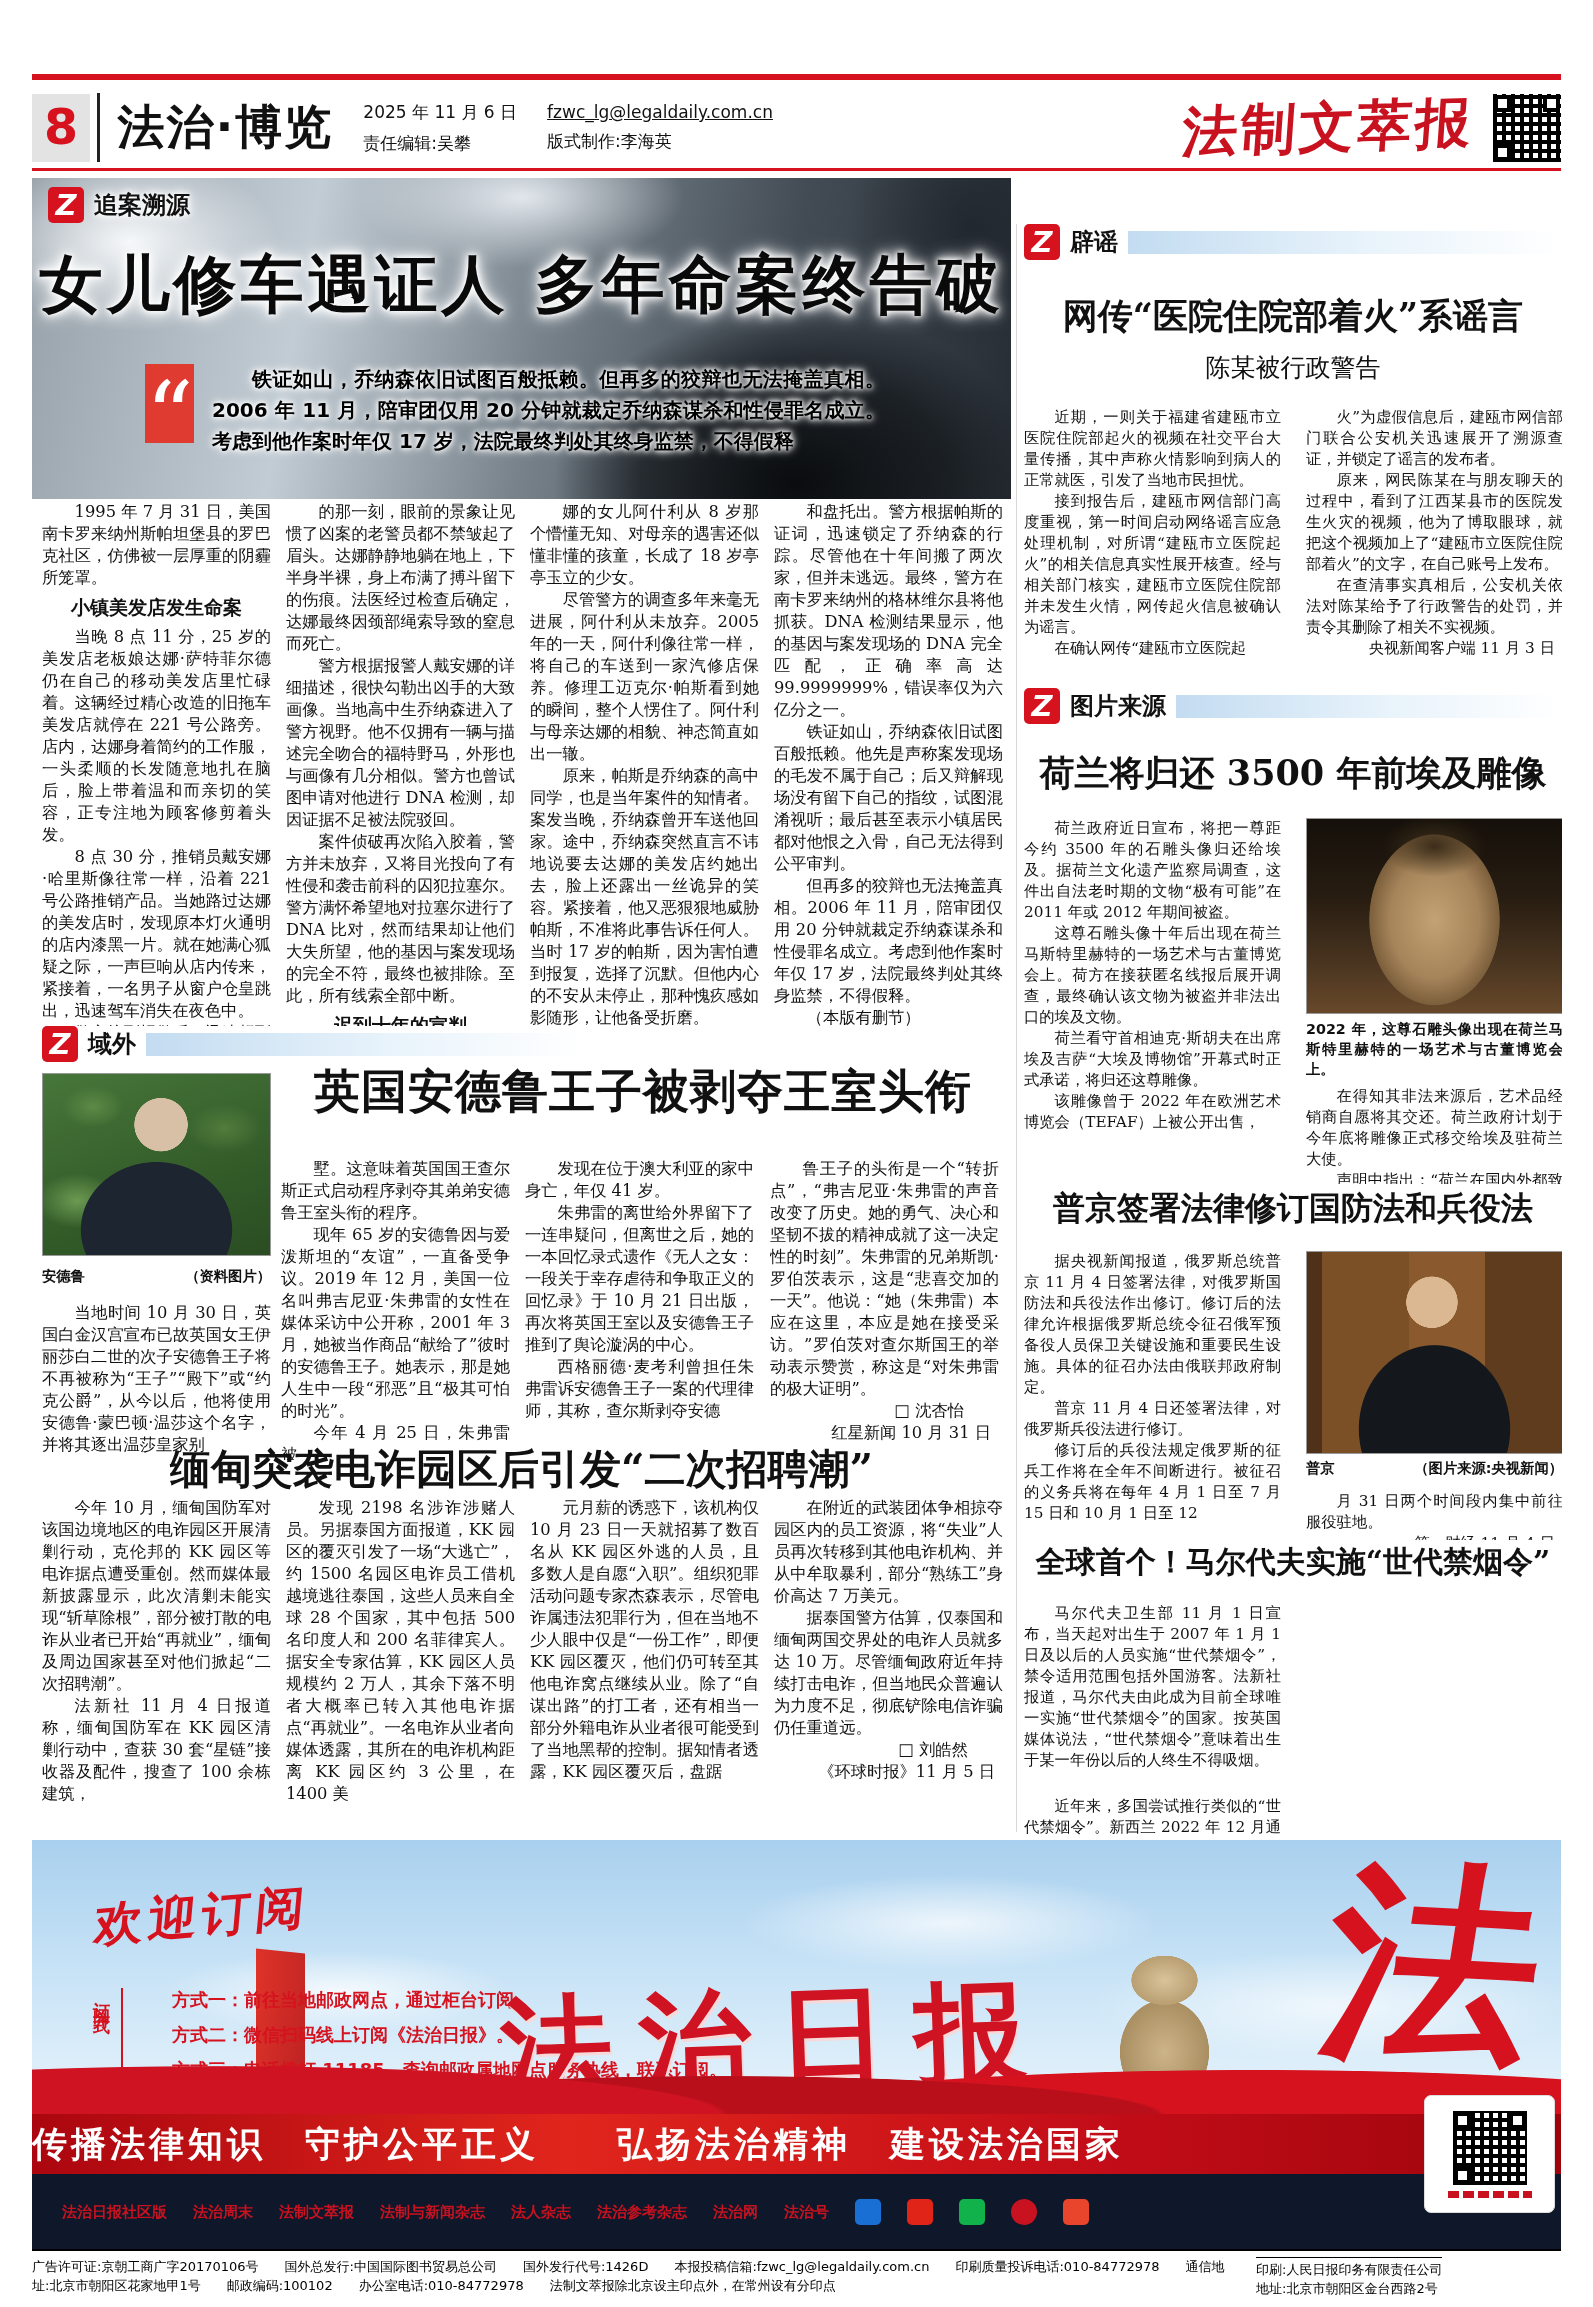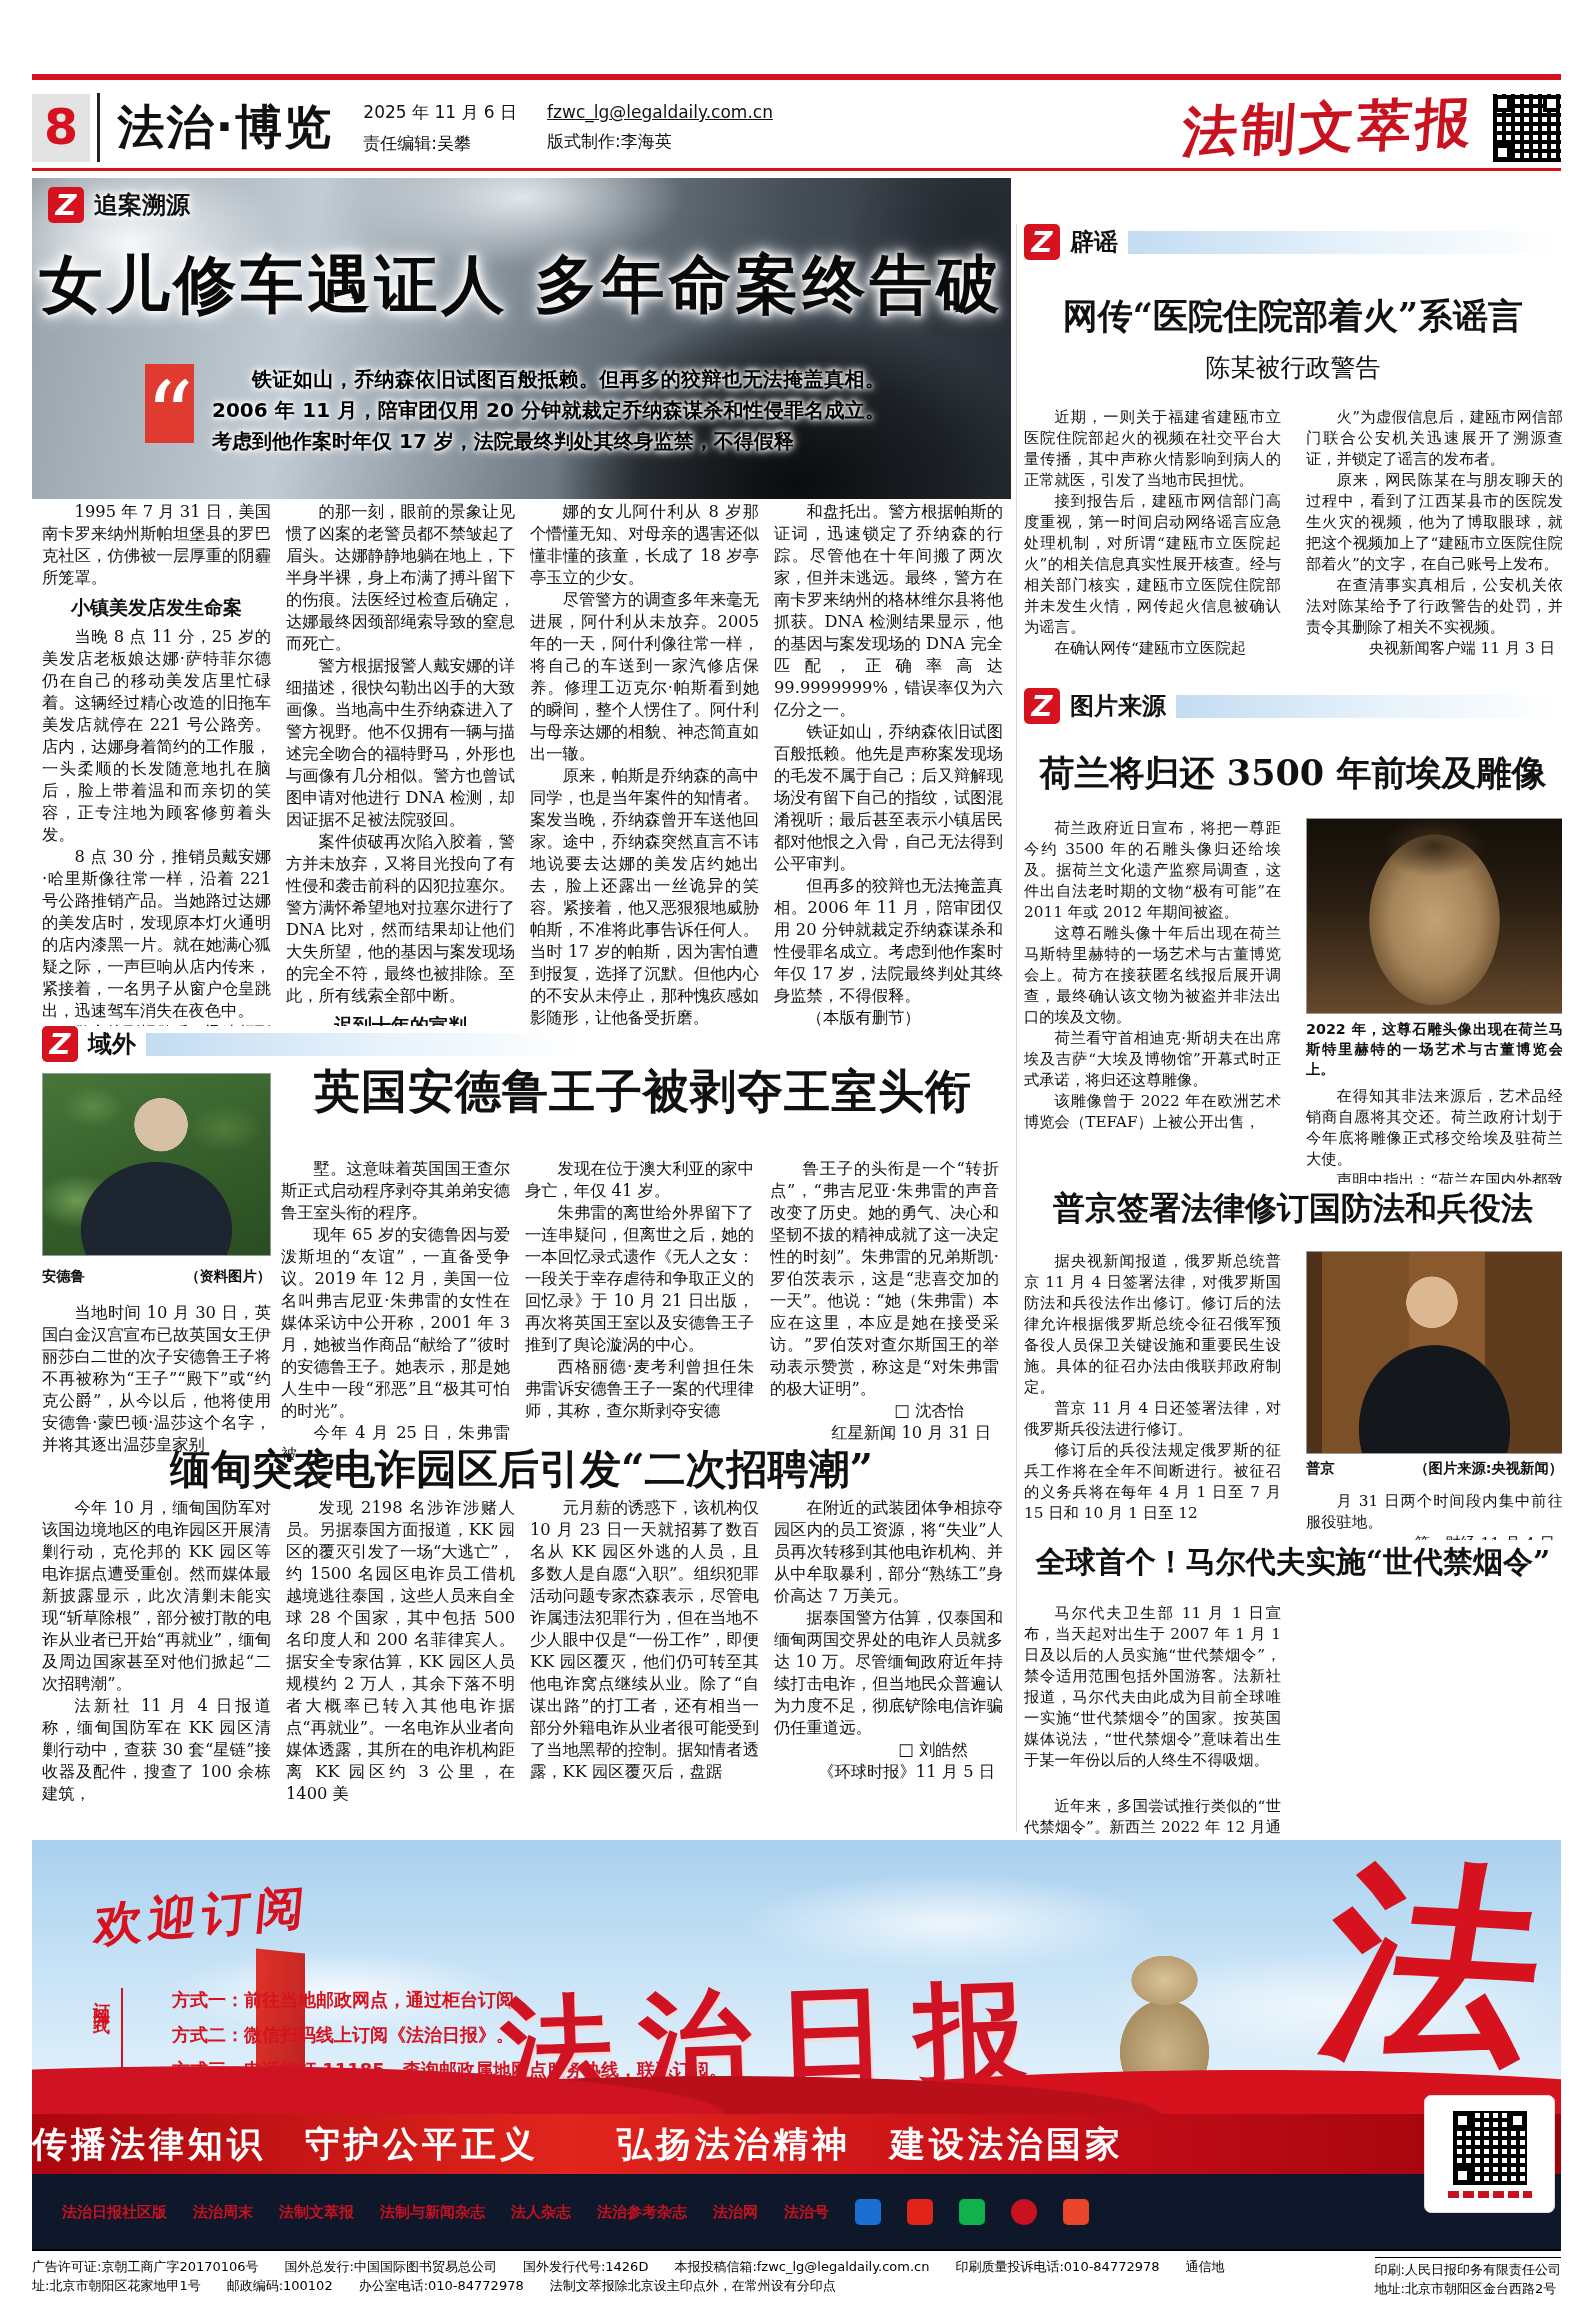--- a/index.html
+++ b/index.html
@@ -140,21 +140,21 @@
      align-items:center;gap:26px;padding-left:30px;box-sizing:border-box;}
   .logo-strip span{color:#c9121f;font:bold 15px "DejaVu Serif",serif;white-space:nowrap;text-indent:0;}
   .app-ico{width:26px;height:26px;border-radius:5px;flex:none;}
   .qr-box{position:absolute;right:6px;top:255px;width:129px;height:116px;background:#fff;border:1px solid #ddd;
      border-radius:7px;display:flex;flex-direction:column;align-items:center;justify-content:center;gap:6px;}
   .qr-box .qr{width:74px;height:74px;}
   .red-dash{width:84px;height:7px;background:repeating-linear-gradient(90deg,#c9121f 0 11px,transparent 11px 15px);}
 
   
   .footer-rule{position:absolute;left:32px;top:2249px;width:1529px;height:2px;background:#000;}
-  .footer{position:absolute;left:32px;top:2257px;width:1529px;display:flex;justify-content:space-between;
+  .footer{position:absolute;left:32px;top:2257px;width:1529px;display:flex;justify-content:flex-start;
           font:13px/19px "DejaVu Sans",sans-serif;color:#000;gap:15px;}
   .footer-left{max-width:1209px;}
   .footer-right{border-top:1.5px solid #000;padding-top:2px;white-space:nowrap;}
 </style>
 </head>
 <body>
 
 <div class="page">
 
   <div class="top-rule"></div>

